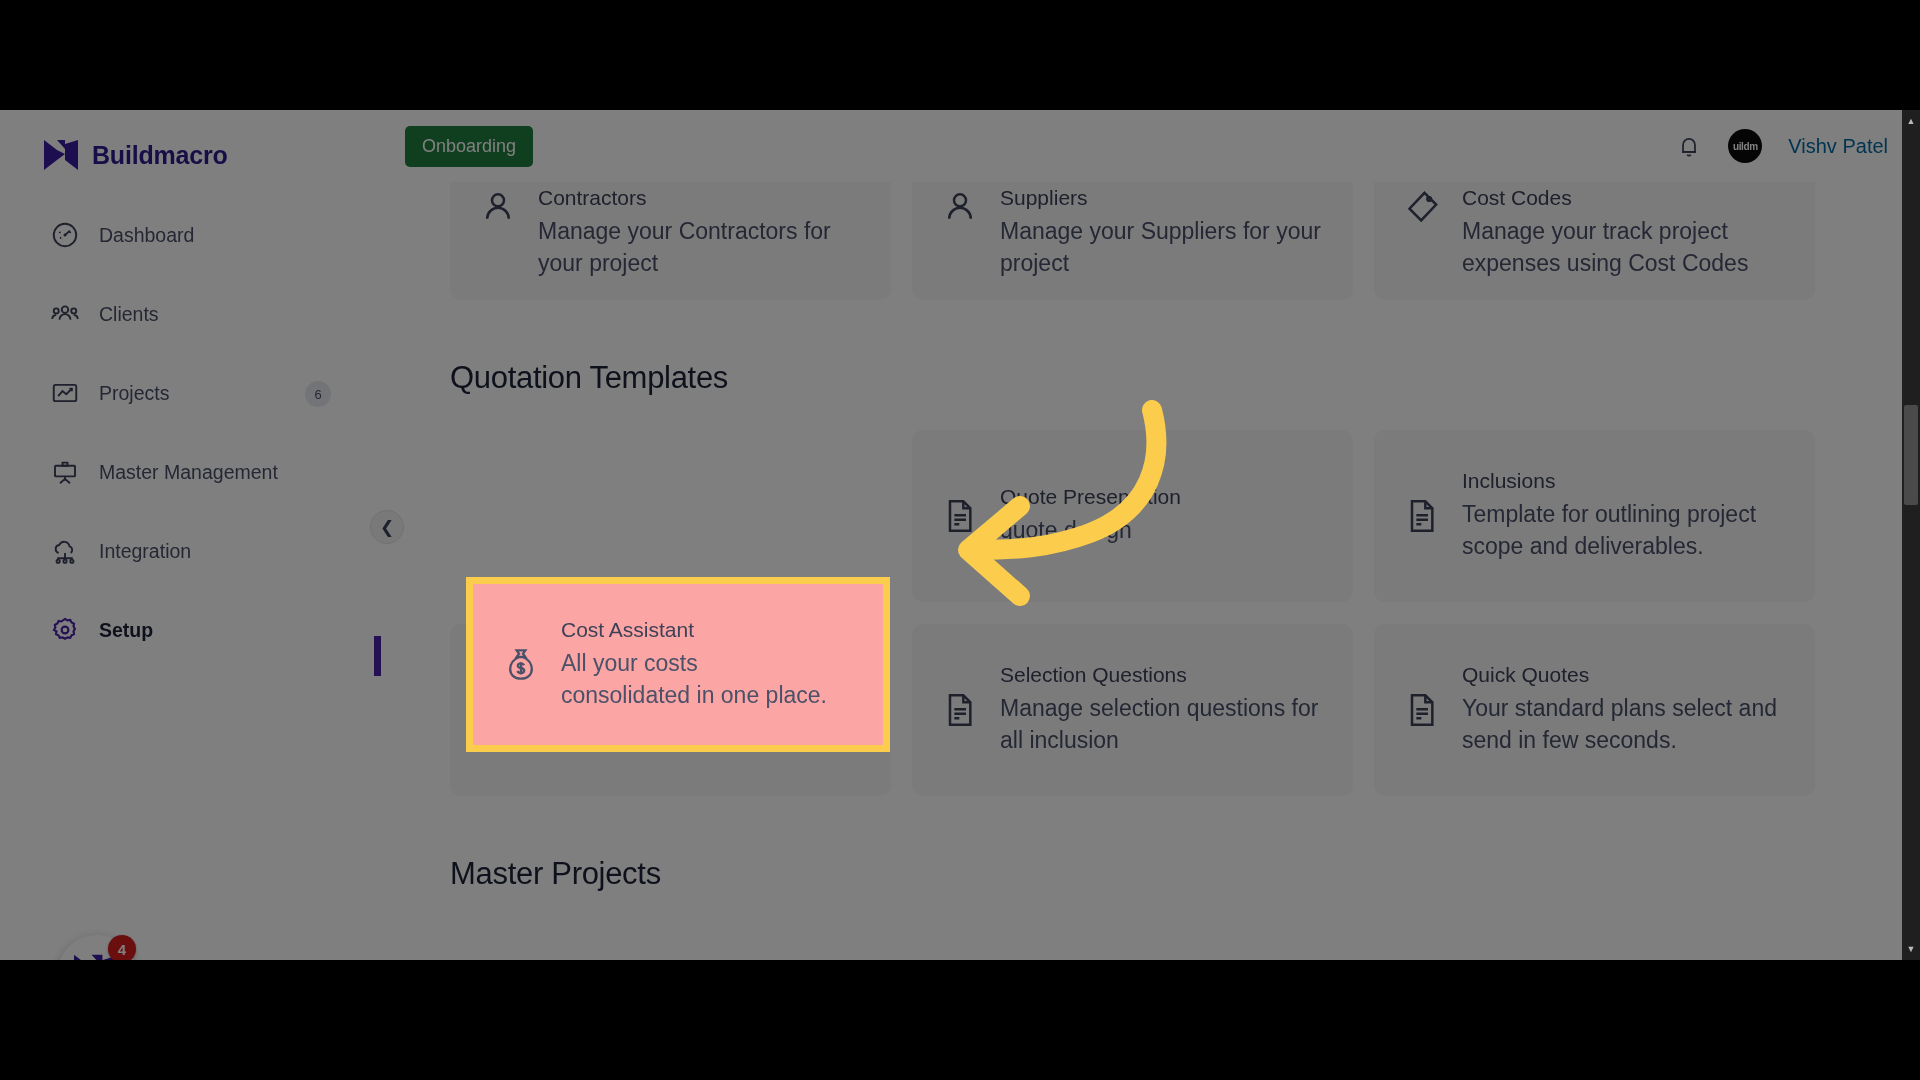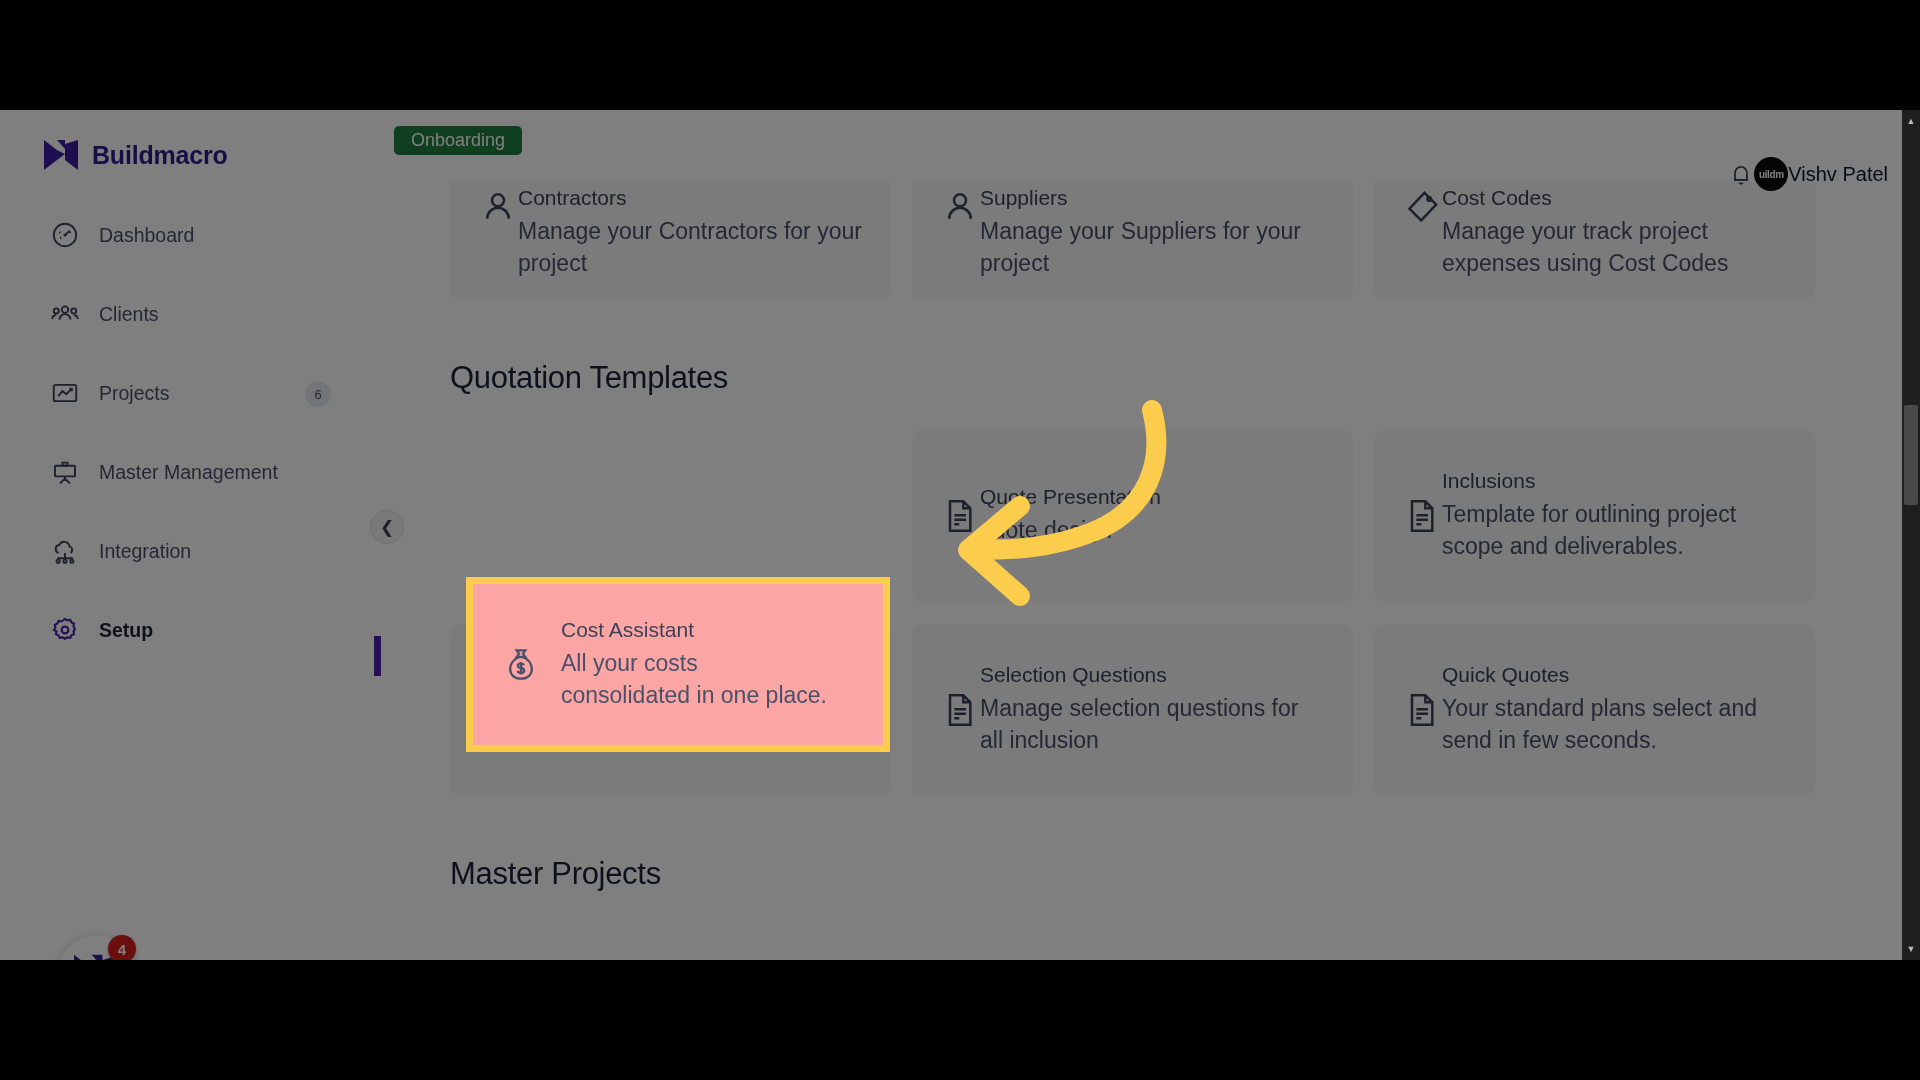--- a/index.html
+++ b/index.html
@@ -84,56 +84,56 @@
     display:flex; align-items:center; justify-content:center;
     z-index:15; box-shadow:0 1px 3px rgba(0,0,0,.3);
   }
 
   
   #header {
     position:absolute; left:380px; top:0; width:1540px; height:72px;
     background:#ffffff; z-index:9;
   }
   #onboarding-btn {
-    position:absolute; left:14px; top:16px;
+    position:absolute; left:25px; top:16px;
     background:#1e7e3e; color:#ffffff;
-    font-size:18px; padding:4px 17px; border-radius:5px;
+    font-size:18px; padding:10px 17px; border-radius:5px;
     border:none; cursor:pointer;
   }
   #header-right {
     position:absolute; right:32px; top:0; height:72px;
-    display:flex; align-items:center; margin-top:28px;
+    display:flex; align-items:center; gap:26px;
   }
   #bell { width:26px; height:26px; color:#3c4257; cursor:pointer; }
   #avatar {
     width:34px; height:34px; border-radius:50%; background:#0b0b0b;
     color:#ffffff; font-size:10px; font-weight:bold;
     display:flex; align-items:center; justify-content:center;
     overflow:hidden; letter-spacing:-0.4px;
   }
-  #user-name { font-size:20px; color:#0f172a; }
+  #user-name { font-size:20px; color:#0369a1; }
 
   
   #main {
     position:absolute; left:380px; top:72px;
     width:1522px; height:778px;
     background:#ffffff; overflow:hidden;
     padding:0 34px;
   }
   .section-title {
     font-size:31px; font-weight:normal; color:#1d2237;
     letter-spacing:-0.3px; margin:0 0 34px 36px;
   }
   .card-grid {
     display:grid; grid-template-columns:repeat(3, 441px);
     gap:21px; margin-left:36px;
   }
   .card {
     background:#f7f7f9; border-radius:10px;
-    height:118px; display:flex; align-items:center; 
+    height:118px; display:flex; align-items:center; gap:20px;
     padding:0 28px; cursor:pointer;
   }
   .card.tall { height:172px; }
   .card-icon { width:40px; height:42px; flex:none; color:#3c4257; }
   .card-title { font-size:21px; color:#3c4257; margin-bottom:6px; }
   .card-desc { font-size:23px; color:#4a5168; line-height:1.38; }
 
   
   #row-top {
     margin-top:-54px; margin-bottom:60px;

